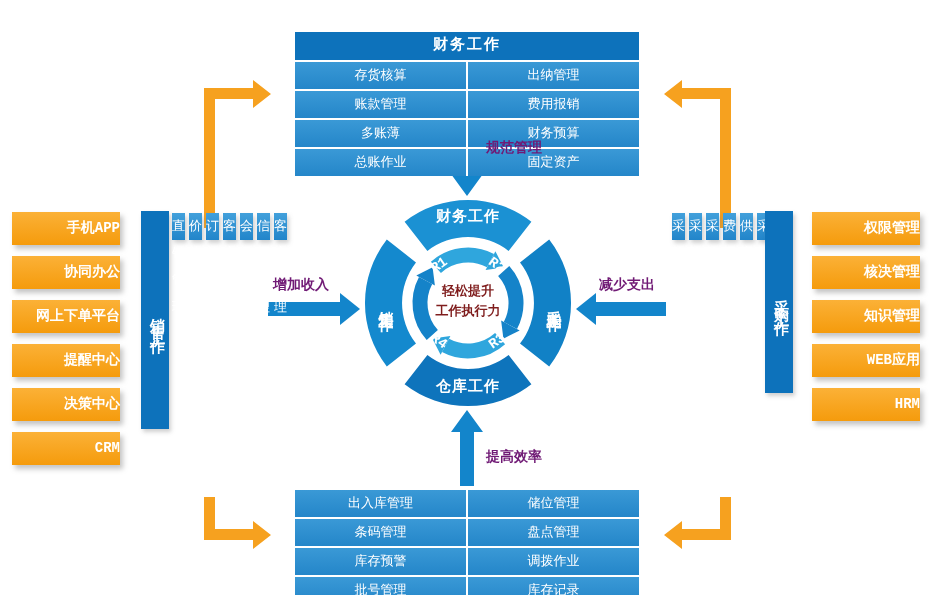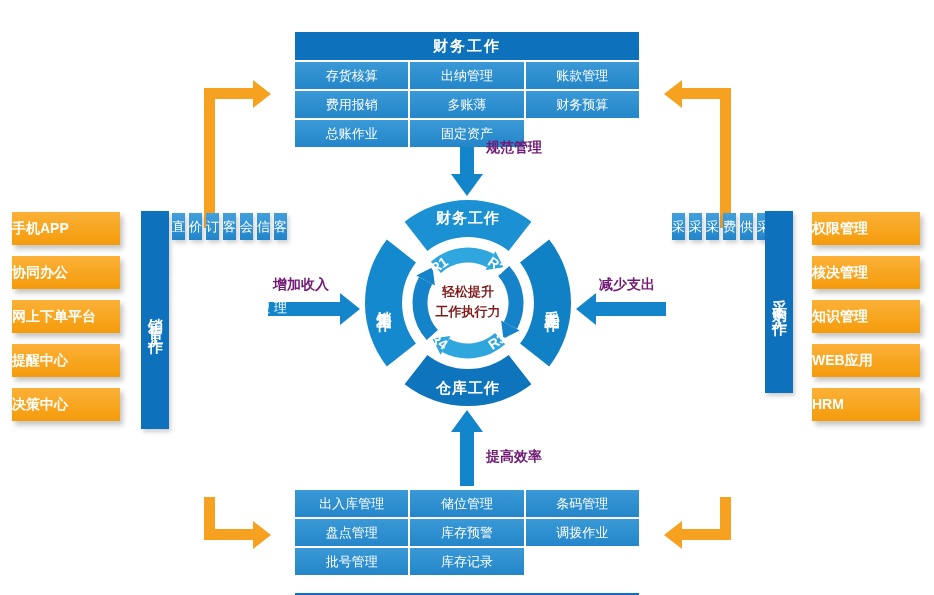--- a/index.html
+++ b/index.html
@@ -1,40 +1,40 @@
 <!DOCTYPE html>
 <html><head>
 <meta charset="utf-8">
 <title>ERP Work Diagram</title>
 <style>
   html,body { margin:0; padding:0; background:#ffffff; }
   .canvas {
     position:relative; width:934px; height:595px; background:#ffffff;
-    font-family:Liberation Sans, sans-serif; overflow:hidden;
+    font-family:Liberation Mono, monospace; overflow:hidden;
   }
   .layer { position:absolute; left:0; top:0; pointer-events:none; }
 
   
   .panel { position:absolute; left:295px; width:344px; }
   .panel-header {
     background:#0d72bb; color:#fff; font-weight:bold; font-size:15px;
     height:28px; line-height:28px; text-align:center; letter-spacing:2px;
   }
-  .grid4 { display:grid; grid-template-columns:repeat(3,1fr); gap:2px; background:#ffffff; }
+  .grid4 { display:grid; grid-template-columns:repeat(2,1fr); gap:2px; background:#ffffff; }
   .gap-top { margin-top:2px; }
   .gap-bottom { margin-bottom:18px; }
   .cell {
     background:linear-gradient(180deg,#3a99d6,#2486c9); color:#fff; font-size:13px;
     height:27px; line-height:27px; text-align:center; white-space:nowrap;
   }
 
   
   .orange-col { position:absolute; display:flex; flex-direction:column; gap:11px; width:108px; }
   .orange-box {
-    height:33px; line-height:33px; text-align:left; color:#fff; font-size:14px; font-weight:bold;
+    height:33px; line-height:33px; text-align:right; color:#fff; font-size:14px; font-weight:bold;
     background:linear-gradient(180deg,#fbb137,#f59b0c);
     box-shadow:3px 4px 5px rgba(110,110,110,0.40);
   }
 
   
   .blue-col { position:absolute; display:flex; flex-direction:row; gap:4px; width:89px; }
   .blue-box {
     height:27px; line-height:27px; text-align:center; color:#fff; font-size:13px;
     background:linear-gradient(180deg,#42a0db,#2285ca);
     box-shadow:2px 3px 4px rgba(120,120,120,0.35);
@@ -107,20 +107,21 @@
     </div>
     <div class="panel-header">仓库工作</div>
   </div>
 
   <div class="orange-col" style="left:12px; top:212px;">
     <div class="orange-box">手机APP</div>
     <div class="orange-box">协同办公</div>
     <div class="orange-box">网上下单平台</div>
     <div class="orange-box">提醒中心</div>
     <div class="orange-box">决策中心</div>
+    <div class="orange-box">CRM</div>
   </div>
 
   <div class="orange-col" style="left:812px; top:212px;">
     <div class="orange-box">权限管理</div>
     <div class="orange-box">核决管理</div>
     <div class="orange-box">知识管理</div>
     <div class="orange-box">WEB应用</div>
     <div class="orange-box">HRM</div>
   </div>
 

